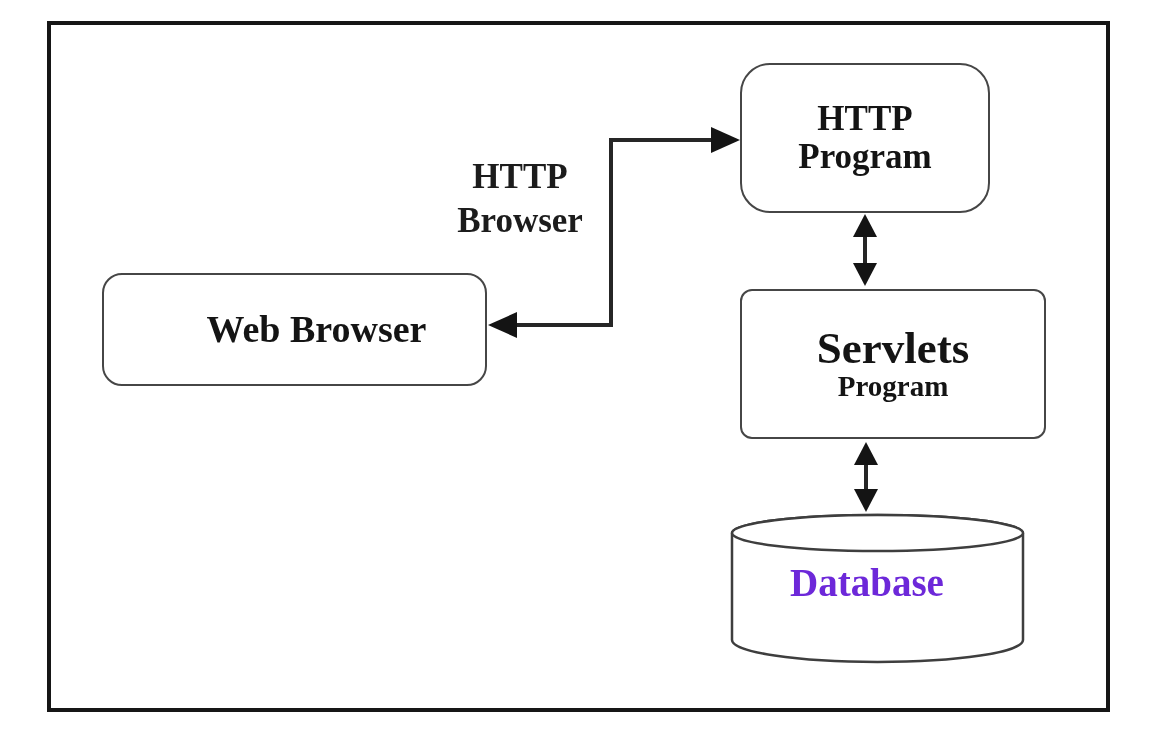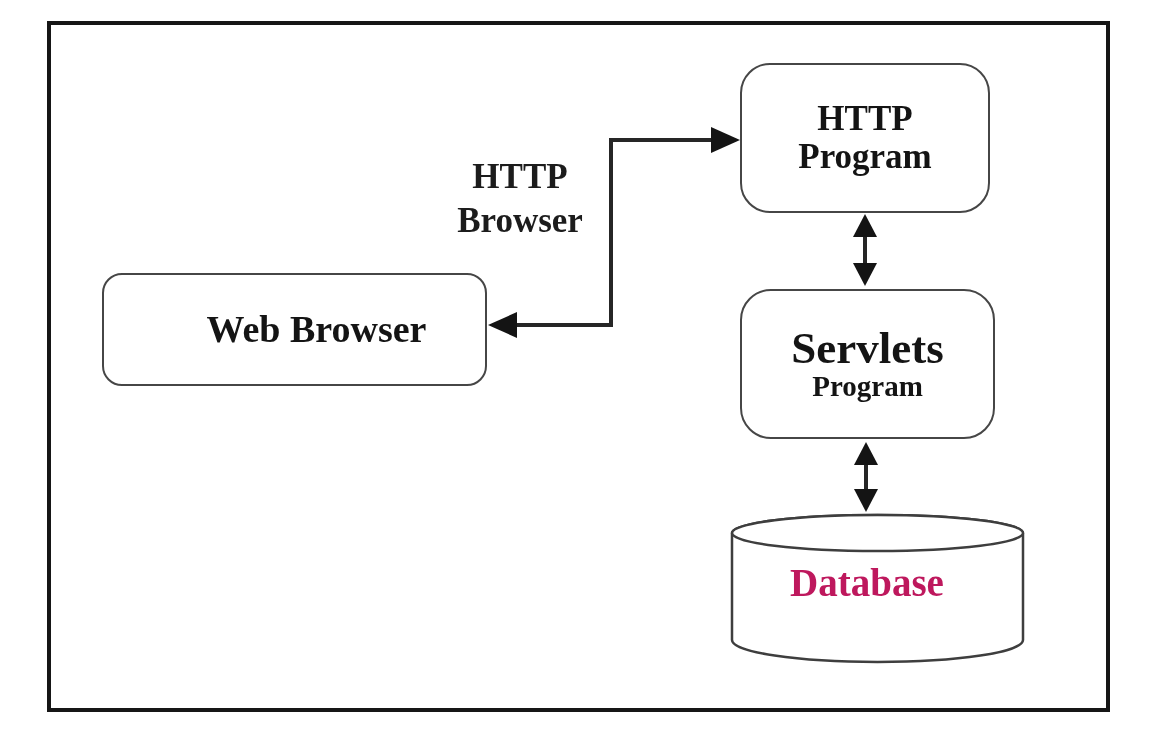--- a/index.html
+++ b/index.html
@@ -59,23 +59,23 @@
     top: 273px;
     width: 385px;
     height: 113px;
     border-radius: 20px;
     font-size: 38px;
     padding-left: 44px;
   }
   .node-servlets {
     left: 740px;
     top: 289px;
-    width: 255px;
+    width: 306px;
     height: 150px;
-    border-radius: 31px;
+    border-radius: 12px;
   }
   .servlets-line1 { font-size: 45px; line-height: 1.0; }
   .servlets-line2 { font-size: 29px; line-height: 1.1; }
   .edge-label {
     position: absolute;
     left: 425px;
     top: 155px;
     width: 190px;
     text-align: center;
     font-weight: bold;
@@ -84,21 +84,21 @@
     color: #1c1c1c;
   }
   .database-label {
     position: absolute;
     left: 732px;
     top: 560px;
     width: 270px;
     text-align: center;
     font-weight: bold;
     font-size: 39px;
-    color: #be185d;
+    color: #6d28d9;
   }
   .stroke-line {
     fill: none;
     stroke: #262626;
     stroke-width: 4;
   }
   .arrow-head {
     fill: #141414;
     stroke: none;
   }

